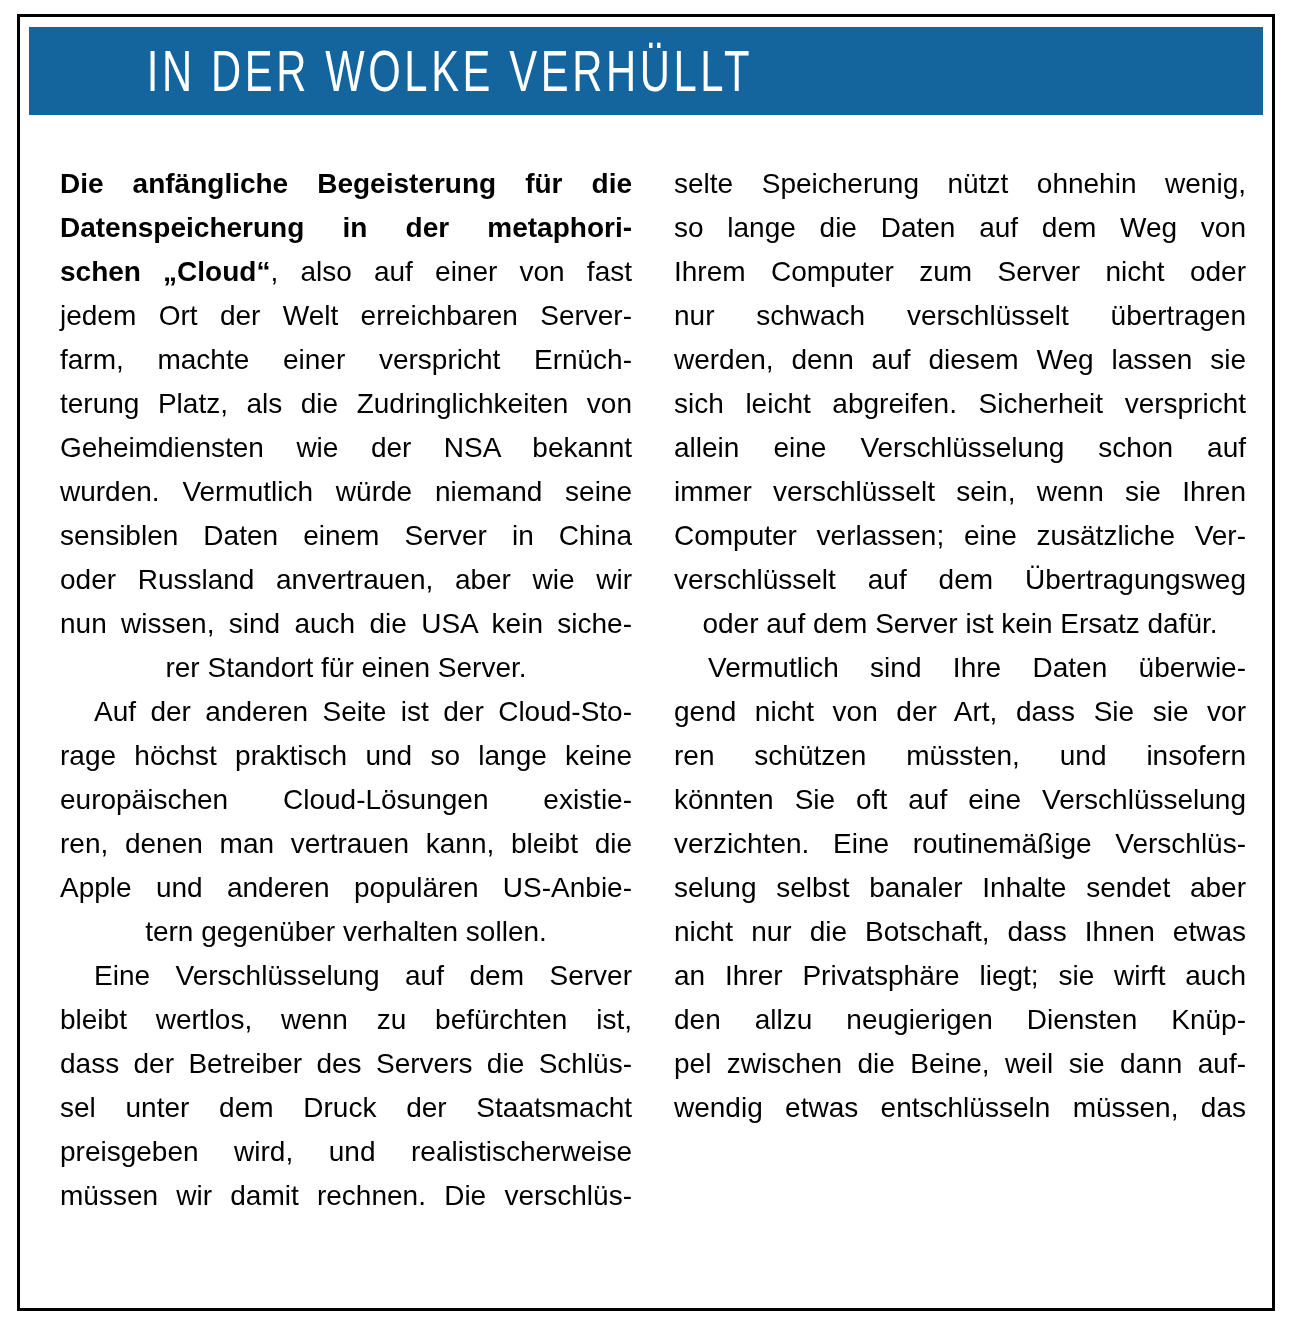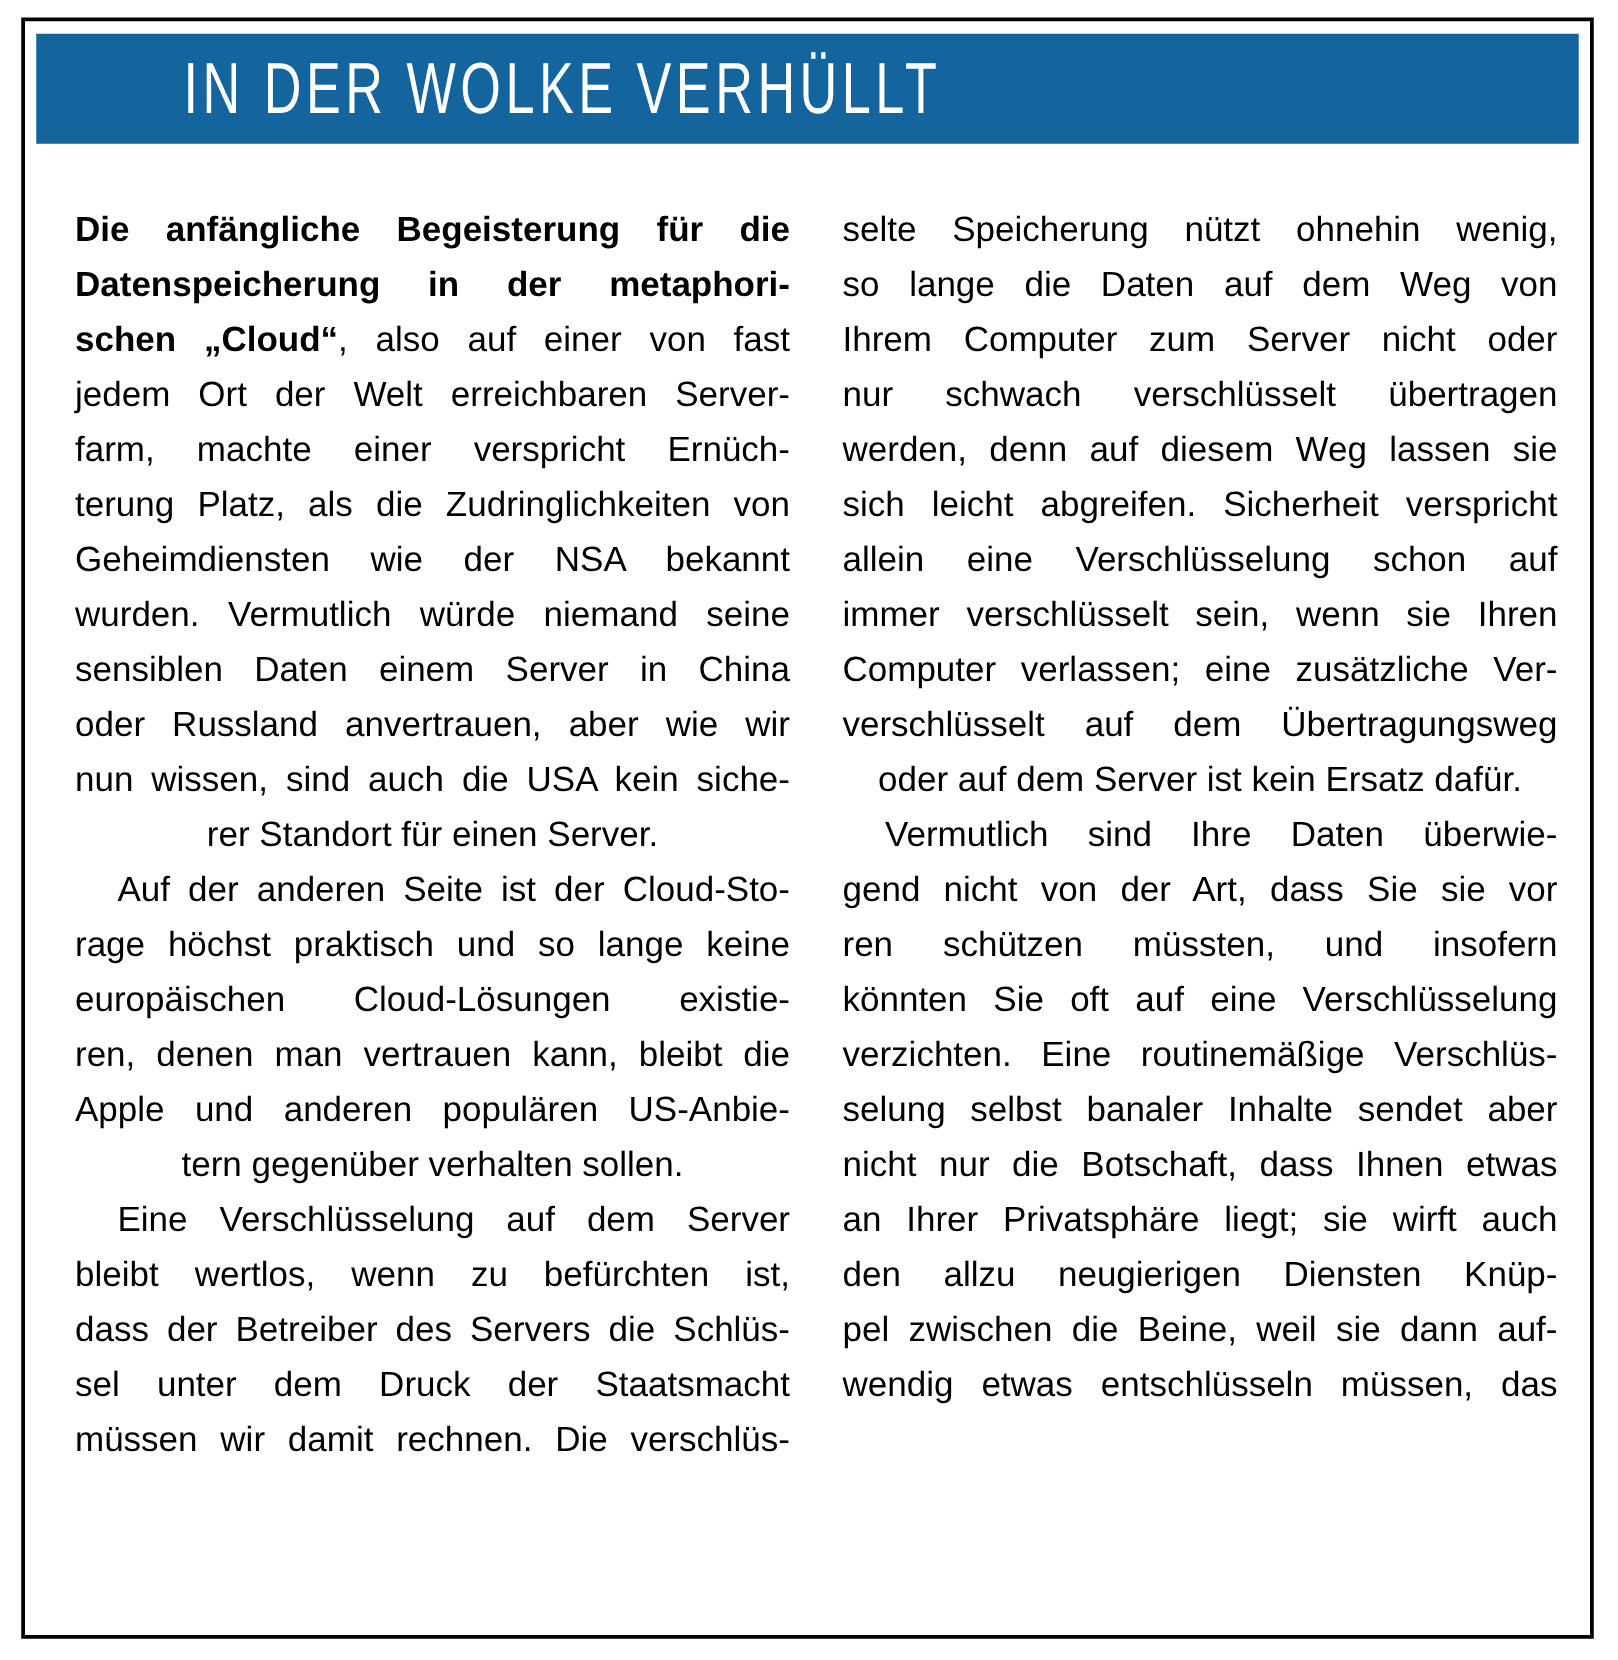--- a/index.html
+++ b/index.html
@@ -95,20 +95,21 @@
           <div class="line jst ind"><span>Auf der anderen Seite ist der Cloud-Sto-</span></div>
           <div class="line jst"><span>rage höchst praktisch und so lange keine</span></div>
           <div class="line jst"><span>europäischen Cloud-Lösungen existie-</span></div>
           <div class="line jst"><span>ren, denen man vertrauen kann, bleibt die</span></div>
           <div class="line jst"><span>Apple und anderen populären US-Anbie-</span></div>
           <div class="line"><span>tern gegenüber verhalten sollen.</span></div>
           <div class="line jst ind"><span>Eine Verschlüsselung auf dem Server</span></div>
           <div class="line jst"><span>bleibt wertlos, wenn zu befürchten ist,</span></div>
           <div class="line jst"><span>dass der Betreiber des Servers die Schlüs-</span></div>
           <div class="line jst"><span>sel unter dem Druck der Staatsmacht</span></div>
+          <div class="line jst"><span>preisgeben wird, und realistischerweise</span></div>
           <div class="line jst"><span>müssen wir damit rechnen. Die verschlüs-</span></div>
         </div>
       <div class="col" id="col-right">
           <div class="line jst"><span>selte Speicherung nützt ohnehin wenig,</span></div>
           <div class="line jst"><span>so lange die Daten auf dem Weg von</span></div>
           <div class="line jst"><span>Ihrem Computer zum Server nicht oder</span></div>
           <div class="line jst"><span>nur schwach verschlüsselt übertragen</span></div>
           <div class="line jst"><span>werden, denn auf diesem Weg lassen sie</span></div>
           <div class="line jst"><span>sich leicht abgreifen. Sicherheit verspricht</span></div>
           <div class="line jst"><span>allein eine Verschlüsselung schon auf</span></div>

